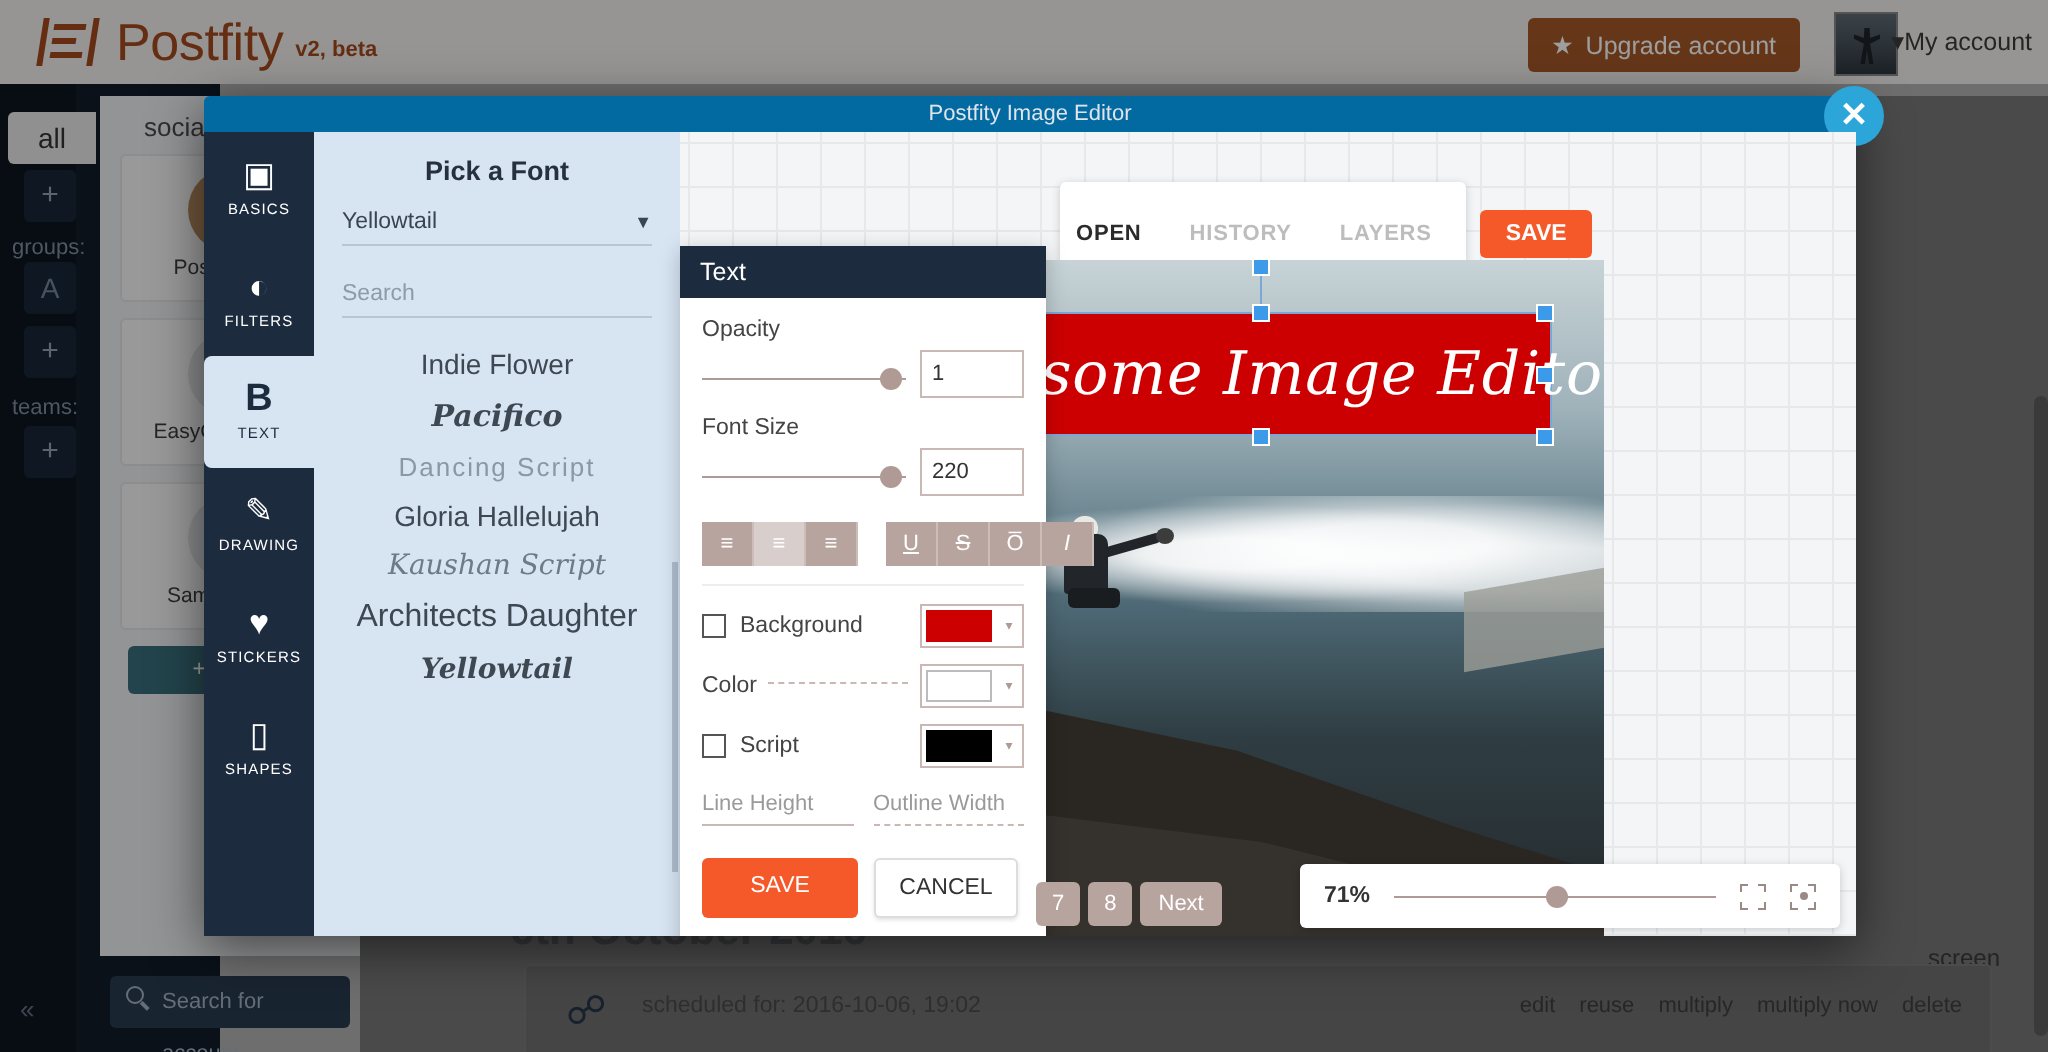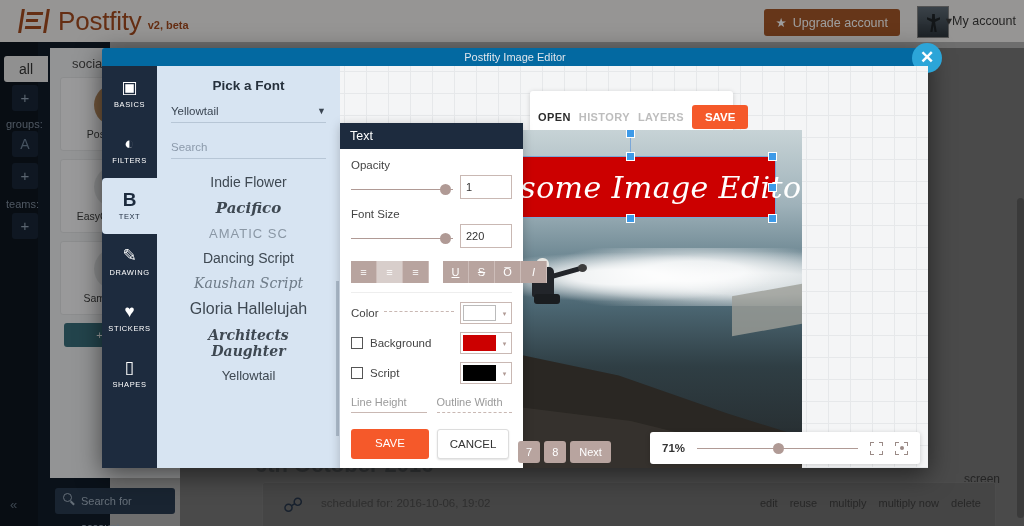--- a/index.html
+++ b/index.html
@@ -147,21 +147,21 @@
   .ph-in.dash { border-bottom:1px dashed #c9b8b3; }
   .tp-btns { display:flex; gap:8px; margin-top:16px; }
   .btn-save { background:#f5592a; color:#fff; font-size:11.5px; padding:8px 0; width:78px;
               text-align:center; border-radius:3px; }
   .btn-cancel { background:#fff; color:#333; font-size:11.5px; padding:8px 0; width:72px;
                 text-align:center; border-radius:3px; border:1px solid #ddd; box-shadow:0 1px 2px rgba(0,0,0,.12);}
 
   
   .canvas-toolbar { position:absolute; left:428px; top:25px; width:203px; height:52px; background:#fff;
                     border-radius:3px; box-shadow:0 1px 5px rgba(0,0,0,.18); display:flex;
-                    align-items:center; gap:8px; padding:0 8px; }
+                    align-items:center; gap:24px; padding:0 8px; }
   .ct-item { font-size:11px; font-weight:bold; color:#2b2b2b; letter-spacing:.4px; }
   .ct-item.dim { color:#bdbdbd; }
   .ct-save { margin-left:auto; background:#f5592a; color:#fff; font-size:11.5px; font-weight:bold;
              padding:6px 13px; border-radius:3px; }
 
   .canvas { position:absolute; left:418px; top:64px; width:282px; height:338px; overflow:hidden;
             background:linear-gradient(#c7d3d6 0%,#9fb2ba 22%,#6d8792 38%,#4c6773 52%,#2f3e44 70%,#24282a 100%); }
   .sea-foam { position:absolute; left:0; top:118px; width:282px; height:58px;
               background:radial-gradient(ellipse at 35% 50%, rgba(255,255,255,.85) 0 18%, rgba(255,255,255,0) 60%),
                          radial-gradient(ellipse at 62% 40%, rgba(255,255,255,.8) 0 20%, rgba(255,255,255,0) 62%),
@@ -340,24 +340,23 @@
     <div class="font-panel">
       <div class="fp-title">Pick a Font</div>
       <div class="fp-select">
         <span>Yellowtail</span>
         <span style="font-size:9px">▼</span>
       </div>
       <div class="fp-search">Search</div>
       <div class="fp-list">
         <div class="fp-item">Indie Flower</div>
         <div class="fp-item">Pacifico</div>
-        <div class="fp-item">AMATIC SC</div>
         <div class="fp-item">Dancing Script</div>
+        <div class="fp-item">Gloria Hallelujah</div>
         <div class="fp-item">Kaushan Script</div>
-        <div class="fp-item">Gloria Hallelujah</div>
         <div class="fp-item">Architects Daughter</div>
         <div class="fp-item">Yellowtail</div>
       </div>
       <div class="fp-scroll"></div>
     </div>
 
     <div class="canvas-toolbar">
       <span class="ct-item">OPEN</span>
       <span class="ct-item dim">HISTORY</span>
       <span class="ct-item dim">LAYERS</span>
@@ -418,33 +417,33 @@
             <span class="gb" style="text-decoration:underline">U</span>
             <span class="gb" style="text-decoration:line-through">S</span>
             <span class="gb">O̅</span>
             <span class="gb" style="font-style:italic">I</span>
           </div>
         </div>
 
         <div class="tp-sep"></div>
 
         <div class="color-row">
+          <span class="cbox"></span>
+          <span class="cr-lbl">Background</span>
+          <span class="swatch">
+            <span class="sw" style="background:#cc0000"></span>
+            <span class="car">▾</span>
+          </span>
+        </div>
+
+        <div class="color-row">
           <span class="cr-lbl" style="flex:none">Color</span>
           <span class="cr-dots"></span>
           <span class="swatch">
             <span class="sw" style="background:#ffffff;border:1px solid #bbb"></span>
-            <span class="car">▾</span>
-          </span>
-        </div>
-
-        <div class="color-row">
-          <span class="cbox"></span>
-          <span class="cr-lbl">Background</span>
-          <span class="swatch">
-            <span class="sw" style="background:#cc0000"></span>
             <span class="car">▾</span>
           </span>
         </div>
 
         <div class="color-row">
           <span class="cbox"></span>
           <span class="cr-lbl">Script</span>
           <span class="swatch">
             <span class="sw" style="background:#000000"></span>
             <span class="car">▾</span>

